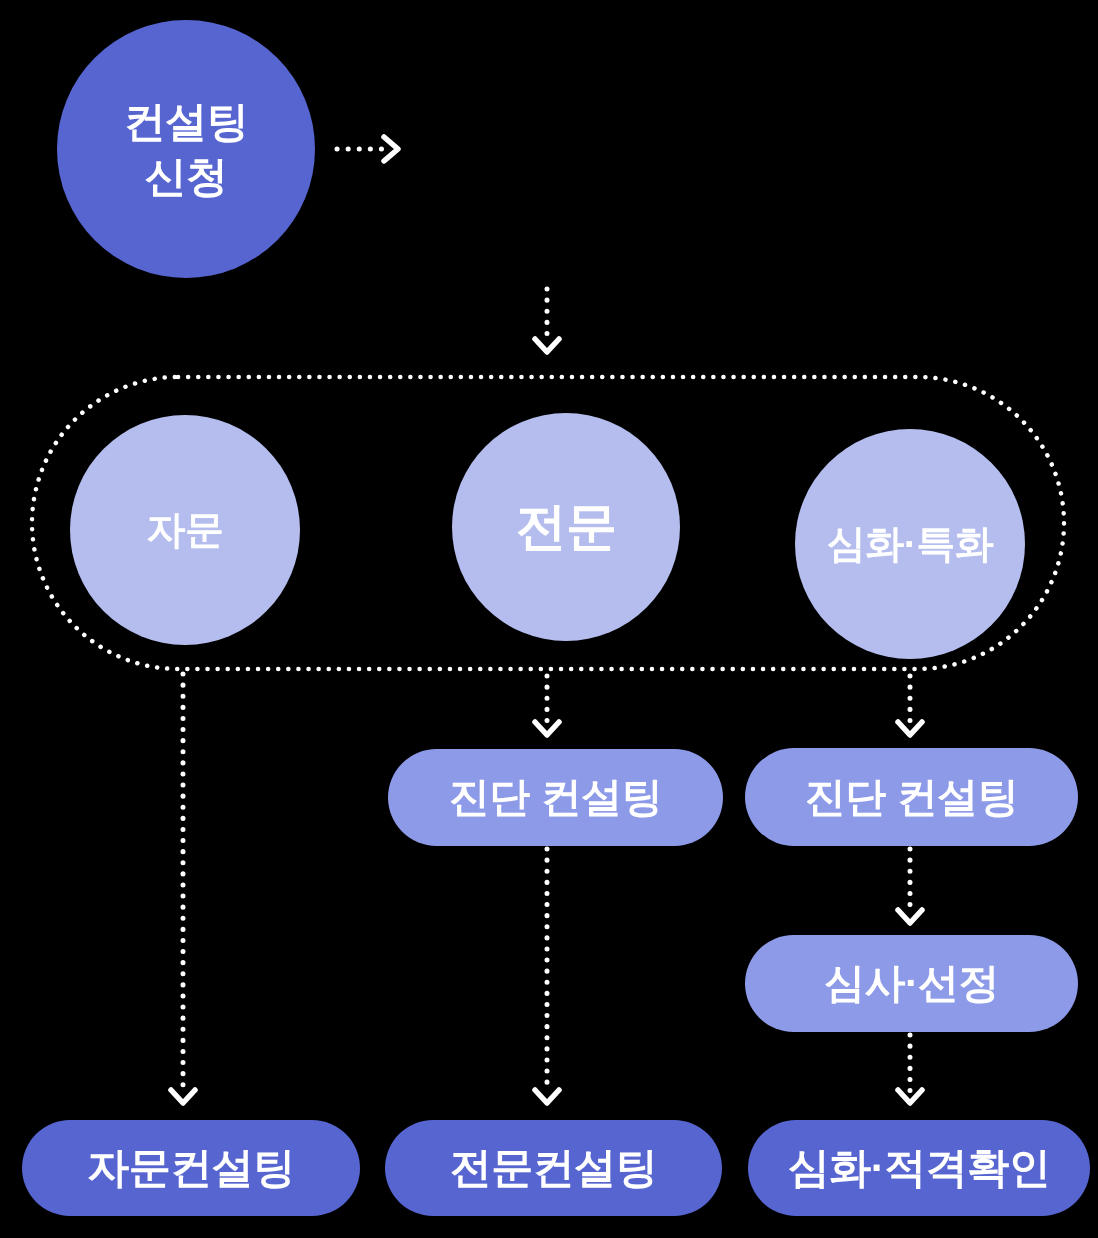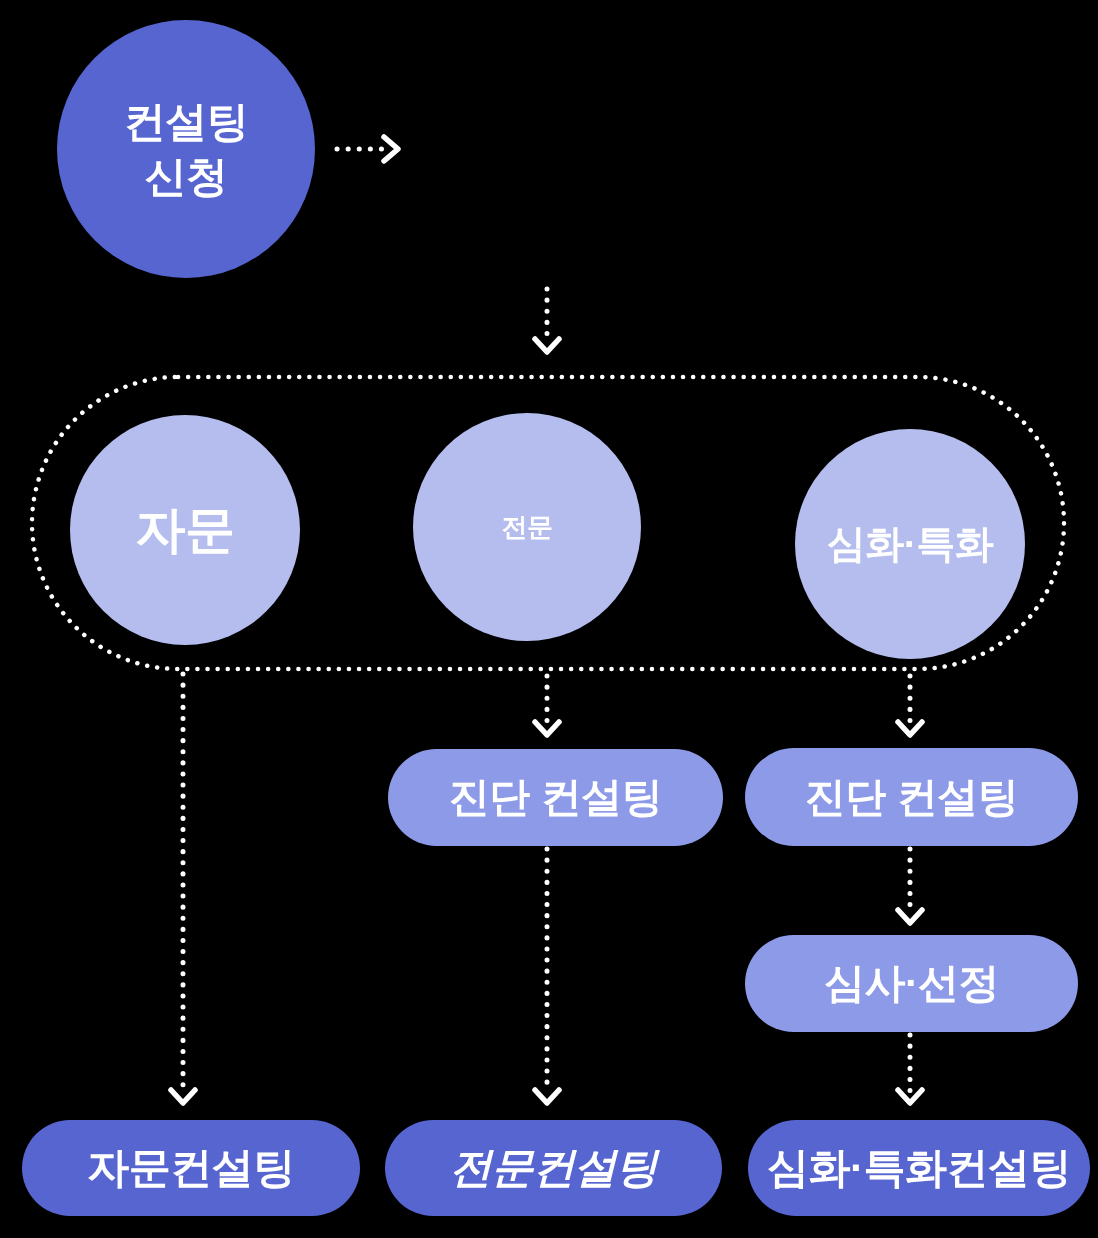--- a/index.html
+++ b/index.html
@@ -48,28 +48,28 @@
     color: var(--text, #fff);
     font-weight: 700;
     white-space: pre-line;
     letter-spacing: -0.5px;
   }
   .circle { border-radius: 50%; }
   .pill { border-radius: 60px; }
 
   .n-apply          { left: 57px;  top: 20px;   width: 258px; height: 258px; background: var(--primary-blue, #5765d1); font-size: 42px; line-height: 1.32; }
   .n-screening      { left: 427px; top: 36px;   width: 240px; height: 240px; background: var(--mid-periwinkle, #8d9ae8); font-size: 41px; line-height: 1.32; }
-  .n-advisory       { left: 70px;  top: 415px;  width: 230px; height: 230px; background: var(--light-periwinkle, #b4bdee); font-size: 50px; }
-  .n-expert         { left: 413px; top: 413px;  width: 228px; height: 228px; background: var(--light-periwinkle, #b4bdee); font-size: 26px; text-align: center; }
+  .n-advisory       { left: 70px;  top: 415px;  width: 230px; height: 230px; background: var(--light-periwinkle, #b4bdee); font-size: 39px; }
+  .n-expert         { left: 452px; top: 413px;  width: 228px; height: 228px; background: var(--light-periwinkle, #b4bdee); font-size: 51px; text-align: center; }
   .n-advanced       { left: 795px; top: 429px;  width: 230px; height: 230px; background: var(--light-periwinkle, #b4bdee); font-size: 39px; }
   .n-diag-expert    { left: 388px; top: 749px;  width: 335px; height: 97px;  background: var(--mid-periwinkle, #8d9ae8); font-size: 41px; }
   .n-diag-advanced  { left: 745px; top: 748px;  width: 333px; height: 98px;  background: var(--mid-periwinkle, #8d9ae8); font-size: 41px; }
   .n-review         { left: 745px; top: 935px;  width: 333px; height: 97px;  background: var(--mid-periwinkle, #8d9ae8); font-size: 41px; }
   .n-final-advisory { left: 22px;  top: 1120px; width: 338px; height: 96px;  background: var(--primary-blue, #5765d1); font-size: 42px; }
-  .n-final-expert   { left: 385px; top: 1120px; width: 337px; height: 96px;  background: var(--primary-blue, #5765d1); font-size: 42px; font-style: italic; }
+  .n-final-expert   { left: 385px; top: 1120px; width: 337px; height: 96px;  background: var(--primary-blue, #5765d1); font-size: 42px; }
   .n-final-advanced { left: 748px; top: 1120px; width: 342px; height: 96px;  background: var(--primary-blue, #5765d1); font-size: 42px; }
 </style>
 </head>
 <body>
 
 <div class="canvas">
 
   <svg class="connector-layer" width="1098" height="1238" viewBox="0 0 1098 1238">
 
     <rect x="32" y="377" width="1032" height="292" rx="146" class="outline"></rect>
@@ -105,15 +105,15 @@
   <div class="node circle n-advisory">자문</div>
   <div class="node circle n-expert">전문</div>
   <div class="node circle n-advanced">심화·특화</div>
 
   <div class="node pill n-diag-expert">진단 컨설팅</div>
   <div class="node pill n-diag-advanced">진단 컨설팅</div>
   <div class="node pill n-final-advisory">자문컨설팅</div>
 
   <div class="node pill n-review">심사·선정</div>
   <div class="node pill n-final-expert">전문컨설팅</div>
-  <div class="node pill n-final-advanced">심화·특화컨설팅</div>
+  <div class="node pill n-final-advanced">심화·적격확인</div>
 
 </div>
 
 </body></html>

